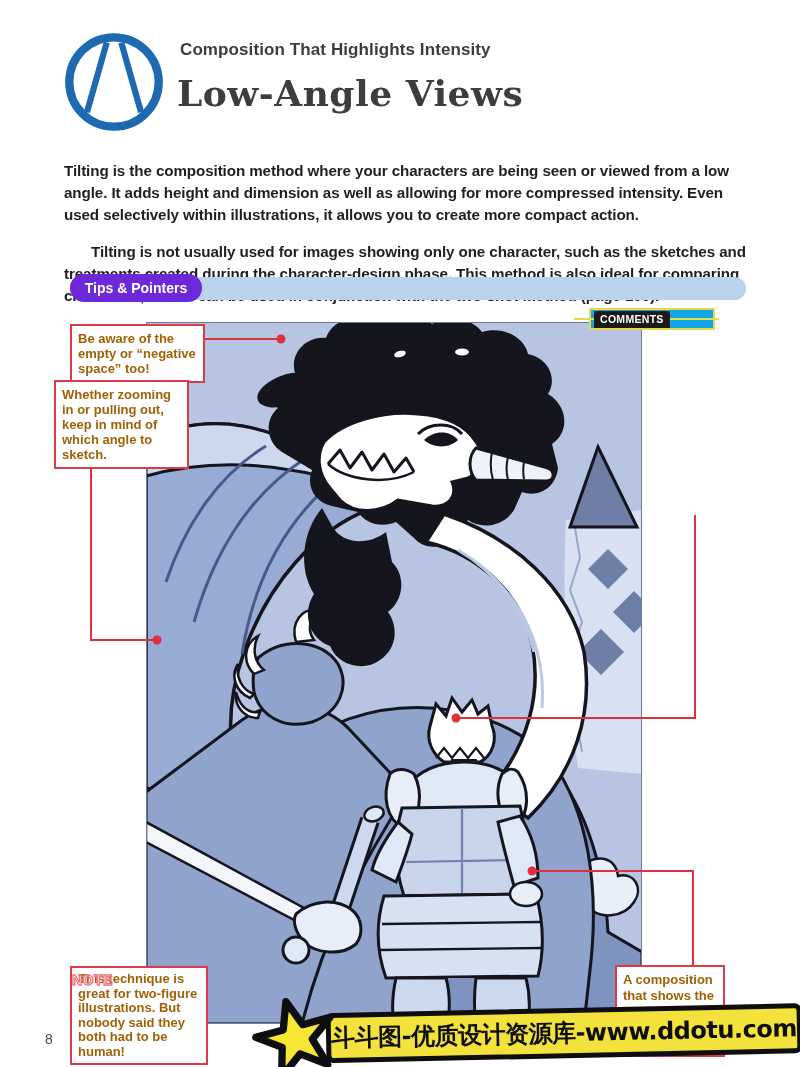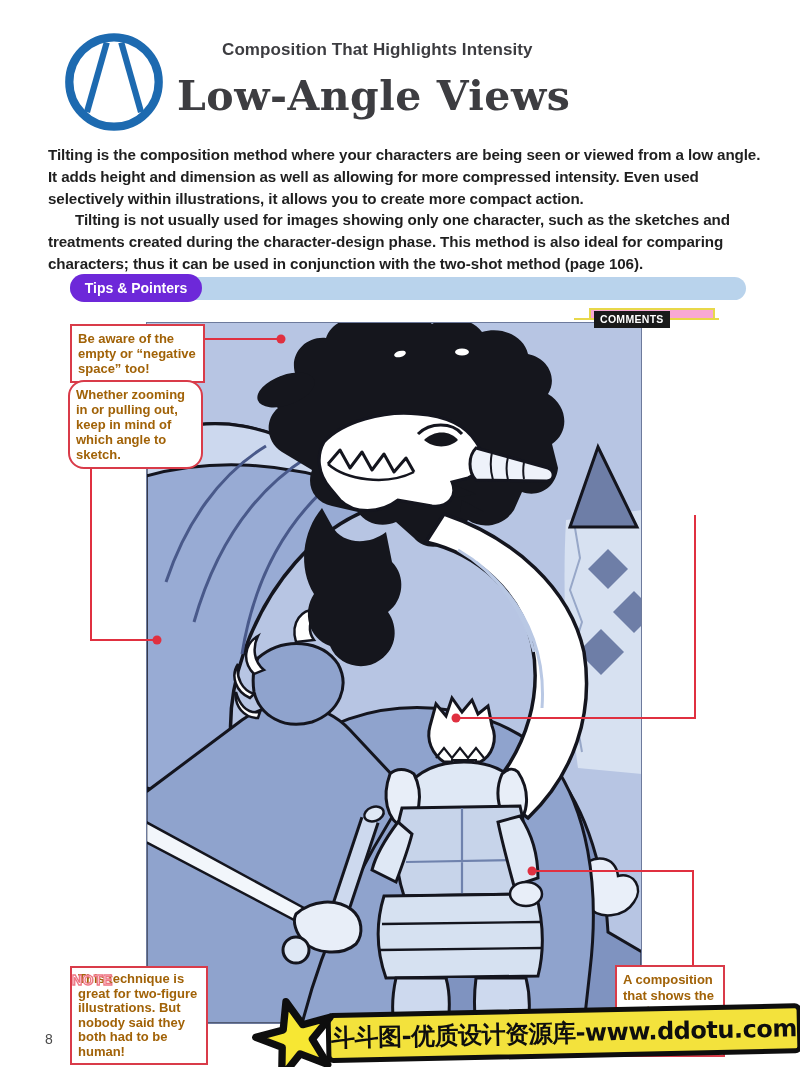--- a/index.html
+++ b/index.html
@@ -1,48 +1,48 @@
 <!DOCTYPE html>
 <html><head>
 <meta charset="utf-8">
 <style>
   html,body{margin:0;padding:0;background:#e8e8e8;}
   .page{position:relative;width:800px;height:1067px;background:#fff;overflow:hidden;
         font-family:"Liberation Sans",sans-serif;}
   
   .logo{position:absolute;left:64px;top:29px;width:100px;height:106px;}
-  .kicker{position:absolute;left:180px;top:40px;font-size:17px;font-weight:bold;color:#3c3c40;letter-spacing:.1px;margin-left:42px;}
+  .kicker{position:absolute;left:180px;top:40px;font-size:17px;font-weight:bold;color:#3c3c40;letter-spacing:.1px;}
   .title{position:absolute;left:177px;top:72px;font-family:"DejaVu Serif",serif;font-weight:bold;
-         font-size:41px;color:#3d3d41;letter-spacing:.5px;}
+         font-size:36px;color:#3d3d41;letter-spacing:.5px;}
   
   .intro{position:absolute;left:48px;top:144px;width:714px;font-size:15.2px;font-weight:bold;
          color:#1f1f1f;line-height:21.8px;letter-spacing:-.1px;}
-  .intro p{margin:0;}
+  .intro p{margin:16px;}
   .intro p.indent{text-indent:27px;}
   
   .tips-bar{position:absolute;left:70px;top:277px;width:676px;height:23px;background:#b9d3ec;border-radius:12px;}
   .tips-pill{position:absolute;left:70px;top:274px;width:132px;height:28px;background:#6d28d9;border-radius:14px;
              color:#fff;font-size:14px;font-weight:bold;display:flex;align-items:center;justify-content:center;}
   
   .illo{position:absolute;left:146px;top:322px;width:496px;height:702px;z-index:1;}
   
   .overlay{position:absolute;left:0;top:0;width:800px;height:1067px;z-index:5;pointer-events:none;}
   
   .callout{position:absolute;z-index:10;background:#fff;border:2.5px solid #d93b49;
            font-size:13px;font-weight:bold;color:#a16207;line-height:15px;padding:5px 6px;}
   .c1{left:70px;top:324px;width:119px;}
-  .c2{left:68px;top:380px;width:119px;border-radius:16px;}
+  .c2{left:54px;top:380px;width:119px;}
   .c3{left:600px;top:412px;width:99px;}
   .c4{left:615px;top:965px;width:94px;line-height:15.5px;}
   .note-box{left:70px;top:966px;width:122px;line-height:14.5px;padding:4px 6px;}
   .note-label{position:absolute;left:72px;top:950px;z-index:11;font-size:14px;font-weight:bold;
               color:#fff;-webkit-text-stroke:1.3px #ee7583;letter-spacing:.5px;margin-top:22px;}
   
-  .comments{position:absolute;left:589px;top:308px;width:112px;z-index:10;background:#f9a8d4;
-            border:2px solid #e8d84a;padding:3px 5px 5px 5px;font-size:12px;font-weight:bold;
+  .comments{position:absolute;left:589px;top:308px;width:112px;z-index:10;background:#0ea5e9;
+            border:2px solid #e8d84a;padding:13px 5px 5px 5px;font-size:12px;font-weight:bold;
             color:#3a3a3a;line-height:15px;}
   .comments .rule{position:absolute;left:-17px;top:8px;width:145px;height:2px;background:#e8d84a;}
   .comments-label{position:absolute;left:3px;top:1px;background:#1a1a1a;color:#fff;font-size:10.5px;
                   font-weight:bold;padding:1px 6px;letter-spacing:.3px;}
   
   .page-num{position:absolute;left:45px;top:1031px;font-size:14px;color:#4a4a4a;z-index:2;}
   .banner{position:absolute;left:252px;top:1000px;width:548px;height:67px;z-index:40;
           display:flex;align-items:center;transform:rotate(-1.2deg);}
   .banner-star{width:88px;height:88px;flex:0 0 auto;margin-right:-14px;position:relative;z-index:41;}
   .banner-pill{flex:1;background:#f3e23c;border:5px solid #0e0e0e;border-radius:7px;height:40px;

